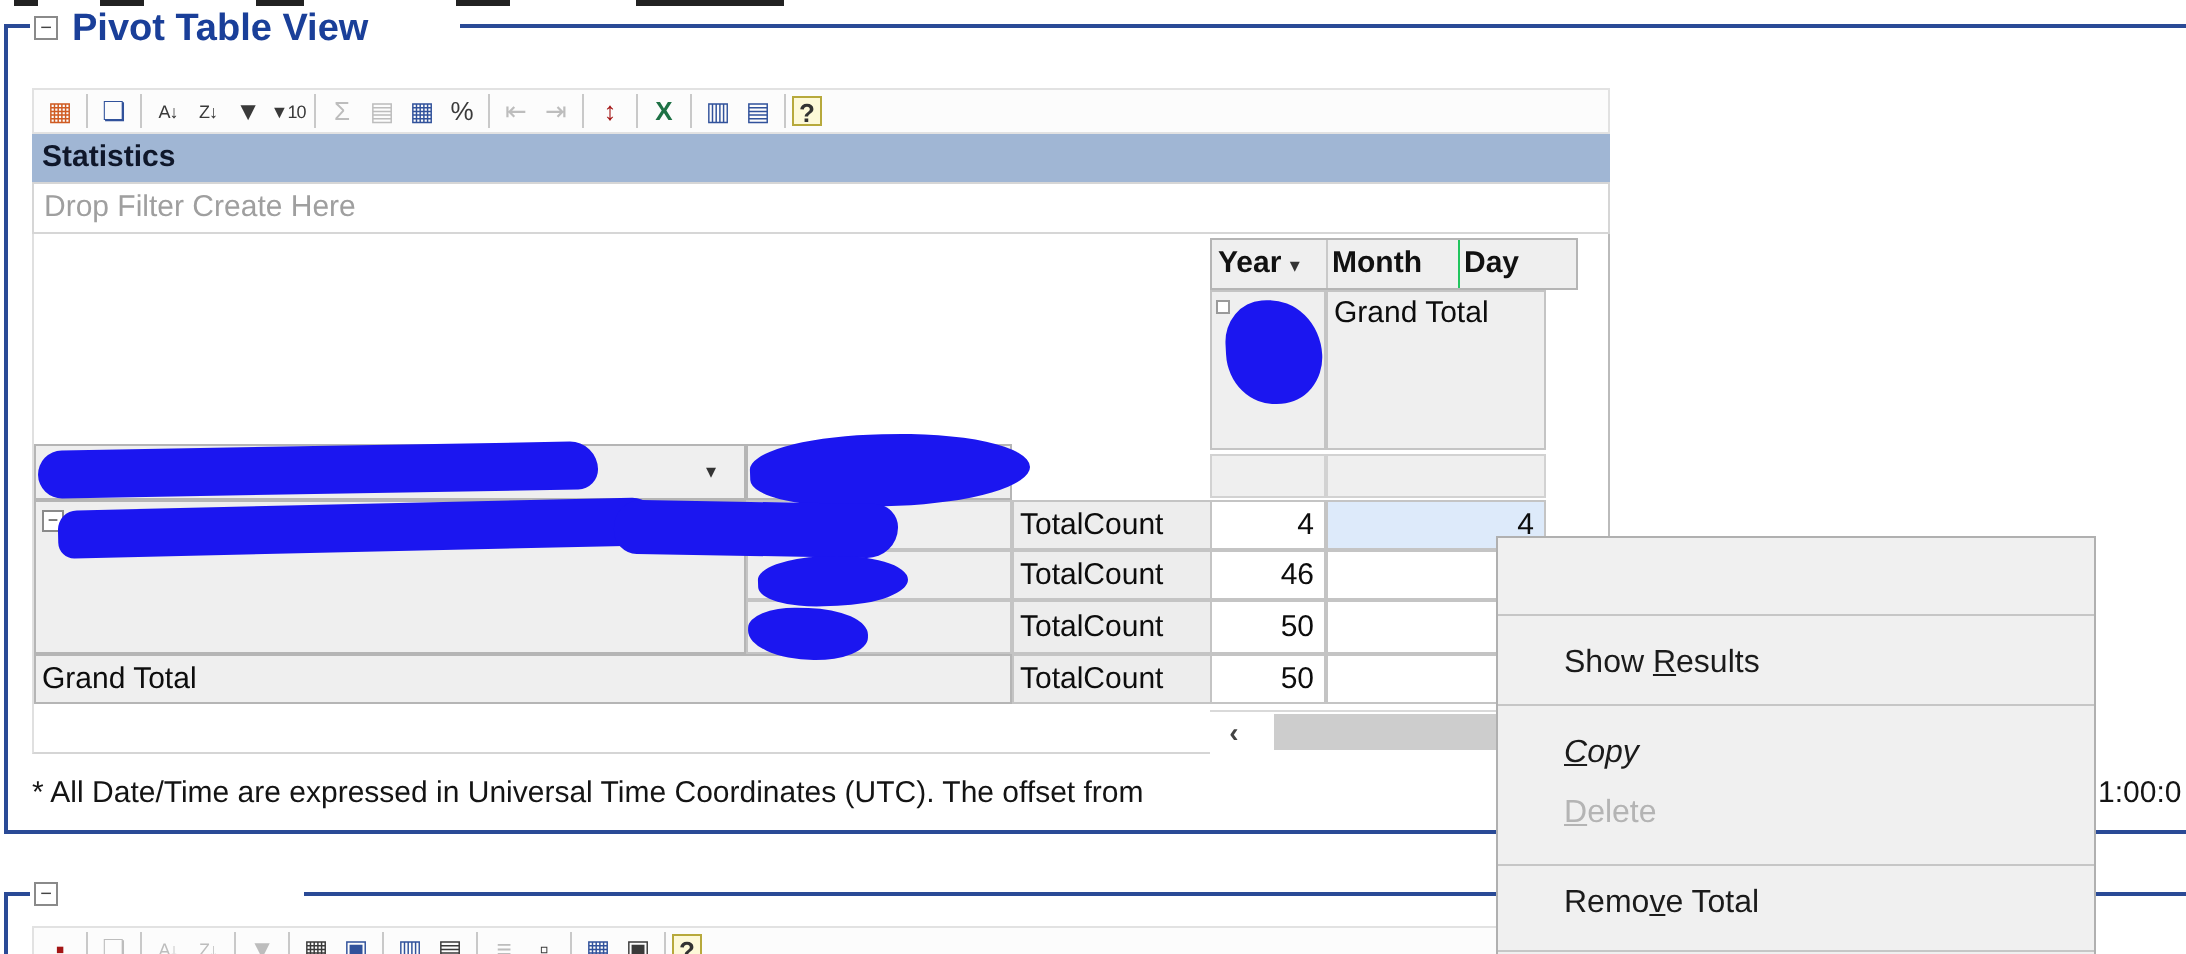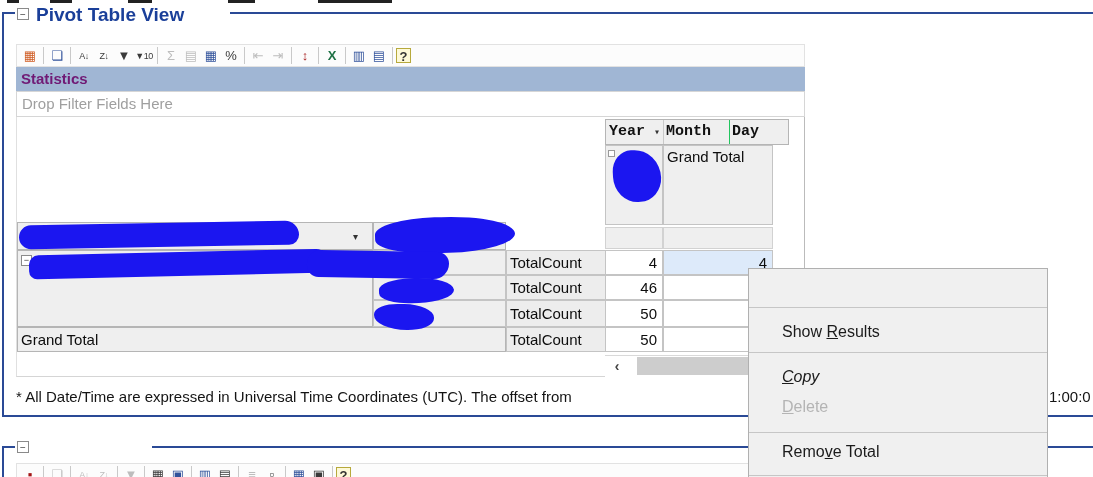--- a/index.html
+++ b/index.html
@@ -17,33 +17,33 @@
            border:1px solid #e2e2e2;box-sizing:border-box;display:flex;align-items:center;padding-left:3px;}
   .tb-icon{display:inline-block;width:20px;height:18px;line-height:18px;text-align:center;font-size:13px;cursor:default;}
   .tb-sep{display:inline-block;width:1px;height:17px;background:#c9c9c9;margin:0 3px;}
   .c-orange{color:#cf5b22}.c-blue{color:#31529b}.c-dark{color:#3a3a3a}
   .c-red{color:#a31515;font-weight:bold}.c-green{color:#1e7145;font-weight:bold}
   .c-dis{color:#bdbdbd}
   .sm{font-size:9px;letter-spacing:-0.5px}
   .c-help{color:#333;font-weight:bold;border:1px solid #b7a93c;background:#fdf9d8;width:15px;height:15px;line-height:15px;box-sizing:border-box;}
   
   .stats-bar{position:absolute;left:16px;top:67px;width:789px;height:24px;background:#a0b6d4;
-             font-size:15px;font-weight:bold;line-height:24px;padding-left:5px;box-sizing:border-box;color:#701a75;}
+             font-size:15px;font-weight:bold;line-height:24px;padding-left:5px;box-sizing:border-box;color:#0f172a;}
   .drop-filter{position:absolute;left:16px;top:91px;width:789px;height:26px;background:#fff;border:1px solid #d6d6d6;
                box-sizing:border-box;font-size:15px;color:#9f9f9f;line-height:24px;padding-left:5px;}
   
   .grid{position:absolute;left:16px;top:117px;width:789px;height:260px;background:#fff;
         border-right:1px solid #bbb;border-left:1px solid #e0e0e0;border-bottom:1px solid #d5d5d5;box-sizing:border-box;}
   .cell{position:absolute;box-sizing:border-box;border:1px solid #c4c4c4;background:#efefef;font-size:15px;color:#0d0d0d;}
   .cell.meas{background:#ededed;padding-left:3px;}
   .cell.val{background:#fff;text-align:right;padding-right:5px;}
   .cell.sel{background:#ddeafa;}
   .hdr-cols{position:absolute;left:588px;top:2px;width:184px;height:26px;background:#efefef;border:1px solid #b5b5b5;
             box-sizing:border-box;display:flex;font-weight:bold;font-size:15px;align-items:center;}
-  .hc{height:100%;line-height:24px;box-sizing:border-box;padding-left:3px;font-family:Liberation Mono, monospace;}
+  .hc{height:100%;line-height:24px;box-sizing:border-box;padding-left:3px;}
   .hc1{width:58px;border-right:1px solid #c9c9c9;}
   .hc2{width:66px;border-right:1px solid #22c55e;padding-left:2px;}
   .hc3{flex:1;padding-left:2px;}
   .dd-arrow{font-size:10px;color:#333;}
   .mini-box{position:absolute;width:7px;height:7px;border:1px solid #9a9a9a;background:#fff;box-sizing:border-box;}
   .exp-box{position:absolute;width:11px;height:11px;border:1px solid #8a8a8a;background:#fff;box-sizing:border-box;
            font-size:9px;line-height:9px;text-align:center;color:#333;}
   
   .blob{position:absolute;background:#1b16f0;z-index:5;}
   
@@ -106,21 +106,21 @@
       <span class="tb-sep"></span>
       <span class="tb-icon c-green">X</span>
       <span class="tb-sep"></span>
       <span class="tb-icon c-blue">▥</span>
       <span class="tb-icon c-blue">▤</span>
       <span class="tb-sep"></span>
       <span class="tb-icon c-help">?</span>
     </div>
 
   <div class="stats-bar">Statistics</div>
-  <div class="drop-filter">Drop Filter Fields Here</div>
+  <div class="drop-filter">Drop Filter Create Here</div>
 
   <div class="grid">
 
     <div class="hdr-cols">
       <div class="hc hc1"><span>Year</span> <span class="dd-arrow">▾</span></div>
       <div class="hc hc2">Month</div>
       <div class="hc hc3">Day</div>
     </div>
 
     <div class="cell" style="left:588px;top:28px;width:58px;height:80px;">

